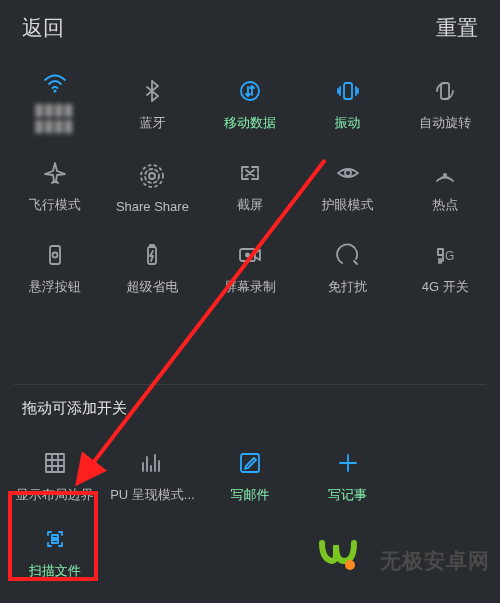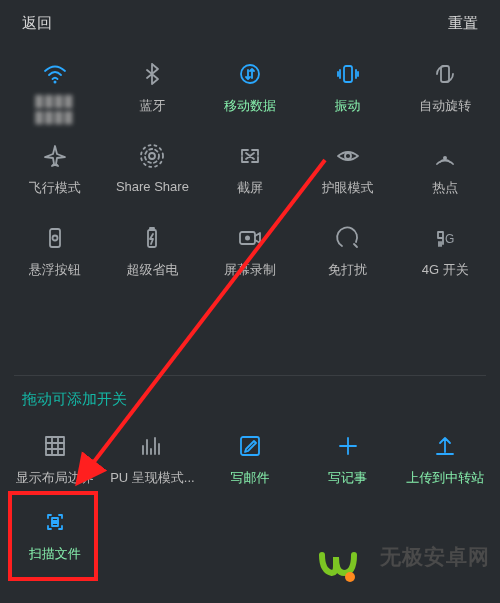--- a/index.html
+++ b/index.html
@@ -8,34 +8,34 @@
     background: #282c30;
     font-family: "Helvetica Neue", Arial, sans-serif;
     color: #ccc;
     position: relative;
     overflow: hidden;
   }
   .header {
     display: flex;
     justify-content: space-between;
     padding: 14px 22px 10px;
-    font-size: 15px;
+    font-size: 21px;
     color: #d8d8d8;
   }
   .grid {
     display: grid;
     grid-template-columns: repeat(5, 1fr);
     padding: 8px 6px 0;
     gap: 6px 0;
   }
   .tile {
     display: flex;
     flex-direction: column;
     align-items: center;
-    justify-content: flex-start;
+    justify-content: flex-end;
     padding: 6px 0 4px;
     height: 76px;
   }
   .icon-wrap {
     height: 34px;
     display: flex;
     align-items: center;
     justify-content: center;
   }
   .tile-label {
@@ -59,42 +59,42 @@
     letter-spacing: 2px;
   }
   .divider {
     height: 1px;
     background: #3a3e42;
     margin: 2px 14px 0;
   }
   .section-title {
     padding: 14px 22px 6px;
     font-size: 15px;
-    color: #14b8a6;
+    color: #e5e5e5;
   }
   svg { display: block; }
   .arrow-line {
     position: absolute;
     left: 0; top: 0;
     width: 500px; height: 603px;
     pointer-events: none;
     z-index: 5;
   }
   .highlight-box {
     position: absolute;
     left: 8px; top: 491px;
     width: 90px; height: 90px;
     border: 4px solid #ff1f1f;
     z-index: 4;
   }
   .watermark {
     position: absolute;
-    right: 10px; bottom: 16px;
+    right: 10px; bottom: 28px;
     display: flex;
-    align-items: flex-start;
+    align-items: flex-end;
     gap: 20px;
     z-index: 6;
   }
   .watermark-text {
     font-size: 21px;
     font-weight: 600;
     color: #4a4a4a;
     letter-spacing: 1px;
   }
   .watermark-logo {
@@ -300,29 +300,20 @@
     <span class="tile-label">写邮件</span>
 
   </div>
     <div class="tile blue">
     <span class="icon-wrap">
         <svg width="28" height="28" viewBox="0 0 28 28">
           <path d="M14 6 L14 22 M6 14 L22 14" fill="none" stroke="#2aa8ff" stroke-width="1.8" stroke-linecap="round" stroke-linejoin="round"></path>
         </svg>
       </span>
     <span class="tile-label">写记事</span>
-
-  </div>
-    <div class="tile blue">
-    <span class="icon-wrap">
-        <svg width="28" height="28" viewBox="0 0 28 28">
-          <path d="M14 20 L14 6 M9 11 L14 6 L19 11 M6 22 L22 22" fill="none" stroke="#2aa8ff" stroke-width="1.8" stroke-linecap="round" stroke-linejoin="round"></path>
-        </svg>
-      </span>
-    <span class="tile-label">上传到中转站</span>
 
   </div>
   </div>
 <div class="grid" id="extra2-grid" style="padding-top:0">
     <div class="tile blue">
     <span class="icon-wrap">
         <svg width="28" height="28" viewBox="0 0 28 28">
           <path d="M7 7 L7 10 M7 7 L10 7 M21 7 L21 10 M21 7 L18 7 M7 21 L7 18 M7 21 L10 21 M21 21 L21 18 M21 21 L18 21" fill="none" stroke="#2aa8ff" stroke-width="1.8" stroke-linecap="round" stroke-linejoin="round"></path>
           <rect x="11" y="10" width="6" height="8" fill="none" stroke="#2aa8ff" stroke-width="1.8" stroke-linecap="round" stroke-linejoin="round"></rect>
           <path d="M11 13 L17 13 M11 15 L17 15" fill="none" stroke="#2aa8ff" stroke-width="1.8" stroke-linecap="round" stroke-linejoin="round"></path>

